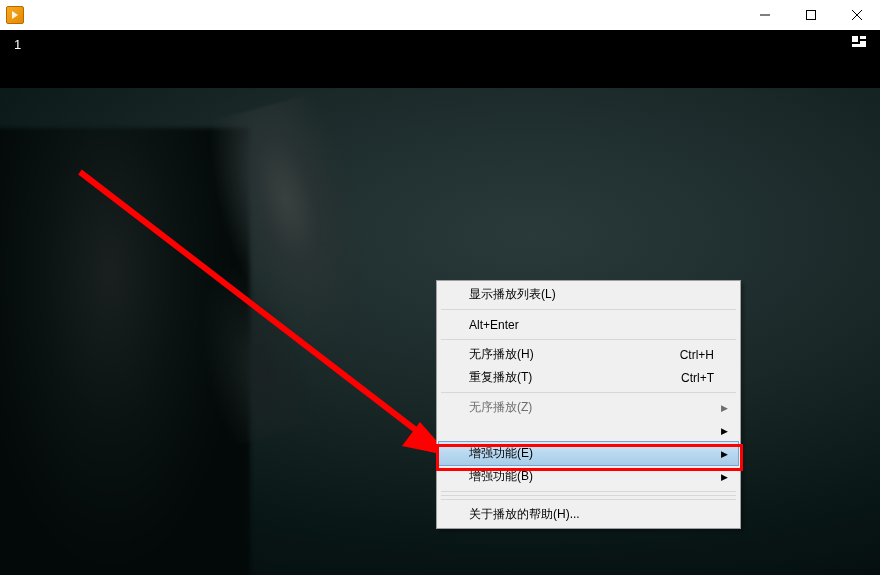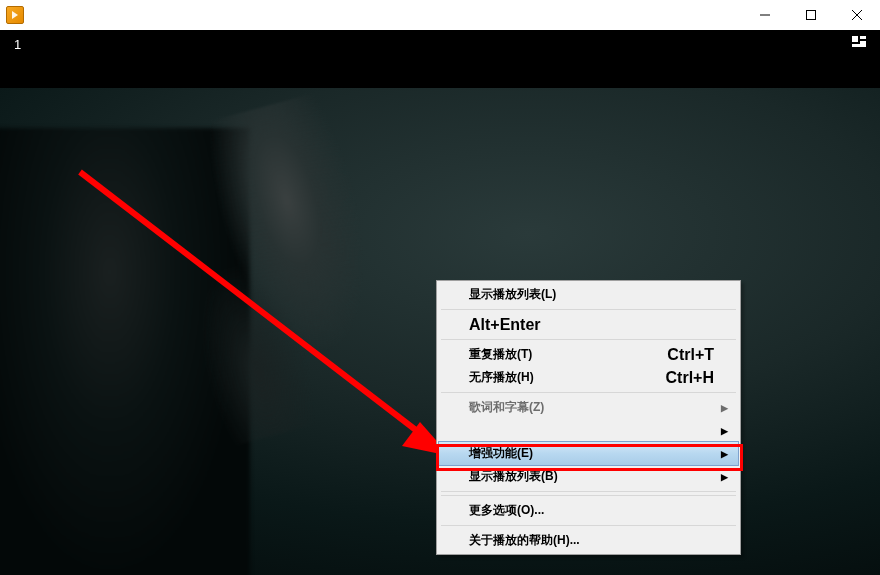--- a/index.html
+++ b/index.html
@@ -114,24 +114,23 @@
       box-shadow: 3px 3px 3px rgba(0,0,0,0.25);
       padding: 2px;
     }
     .menu-item {
       height: 23px;
       display: flex;
       align-items: center;
       padding: 0 24px 0 30px;
       position: relative;
       cursor: default;
-      font-weight: bold;
     }
     .menu-item-label { flex: 1; color: #000; font-size: 12px; }
-    .menu-item-shortcut { color: #000; font-size: 16px; }
+    .menu-item-shortcut { color: #000; font-size: 12px; }
     .menu-item.disabled .menu-item-label,
     .menu-item.disabled .submenu-arrow { color: #6d6d6d; }
     .menu-item.highlighted {
       background: linear-gradient(180deg, #d6e8f8 0%, #b8d8f0 50%, #a8cce8 100%);
       outline: 1px solid #7da2ce;
       justify-content: flex-end;
     }
     .submenu-arrow {
       position: absolute;
       right: 10px;
@@ -206,47 +205,44 @@
 <div class="context-menu" id="ctx">
     <div class="menu-item">
       <span class="menu-item-label">显示播放列表(L)</span>
     </div>
     <div class="menu-sep"></div>
     <div class="menu-item">
       <span class="menu-item-shortcut">Alt+Enter</span>
     </div>
     <div class="menu-sep"></div>
     <div class="menu-item">
+      <span class="menu-item-label">无序播放(H)</span>
+      <span class="menu-item-shortcut">Ctrl+H</span>
+    </div>
+    <div class="menu-item">
       <span class="menu-item-label">重复播放(T)</span>
       <span class="menu-item-shortcut">Ctrl+T</span>
     </div>
-    <div class="menu-item">
-      <span class="menu-item-label">无序播放(H)</span>
-      <span class="menu-item-shortcut">Ctrl+H</span>
-    </div>
     <div class="menu-sep"></div>
     <div class="menu-item disabled">
-      <span class="menu-item-label">歌词和字幕(Z)</span>
+      <span class="menu-item-label">无序播放(Z)</span>
       <span class="submenu-arrow">▶</span>
     </div>
     <div class="menu-item">
       <span class="submenu-arrow">▶</span>
     </div>
     <div class="menu-item highlighted">
       <span class="menu-item-label">增强功能(E)</span>
       <span class="submenu-arrow">▶</span>
     </div>
     <div class="menu-item">
-      <span class="menu-item-label">显示播放列表(B)</span>
-      <span class="submenu-arrow">▶</span>
-    </div>
-    <div class="menu-sep"></div>
-    <div class="menu-sep"></div>
-    <div class="menu-item">
-      <span class="menu-item-label">更多选项(O)...</span>
-    </div>
+      <span class="menu-item-label">增强功能(B)</span>
+      <span class="submenu-arrow">▶</span>
+    </div>
+    <div class="menu-sep"></div>
+    <div class="menu-sep"></div>
     <div class="menu-sep"></div>
     <div class="menu-item">
       <span class="menu-item-label">关于播放的帮助(H)...</span>
     </div>
   </div>
 
 <div class="highlight-box"></div>
 
 </body></html>

